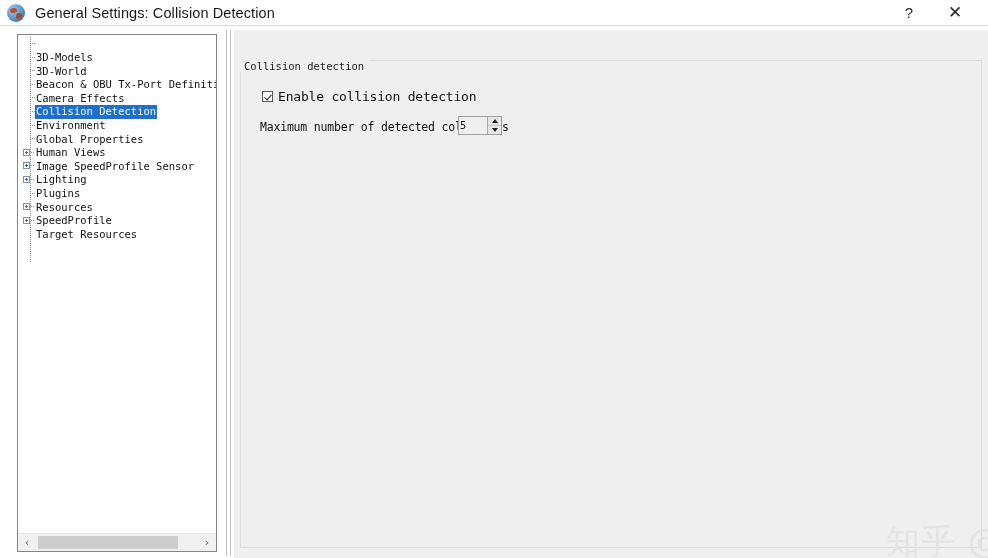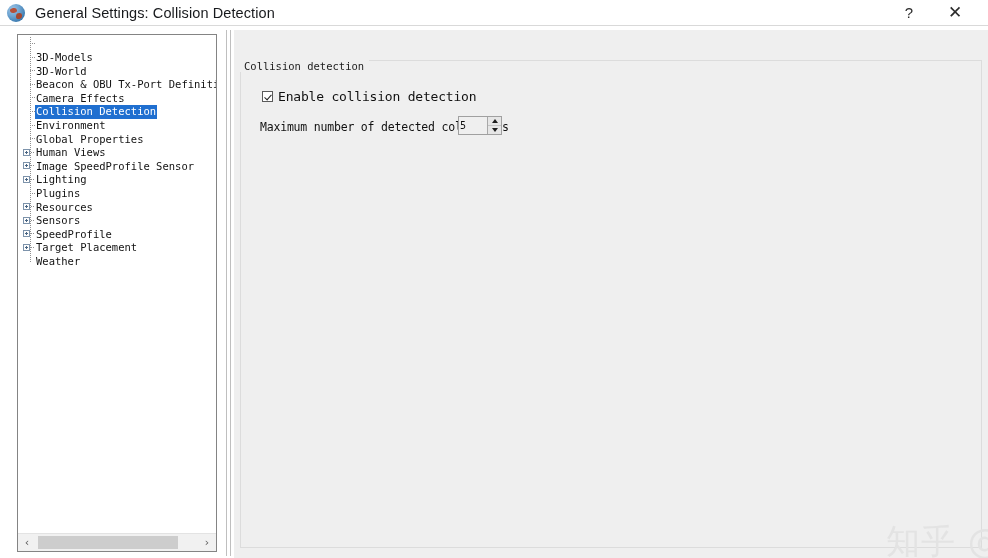--- a/index.html
+++ b/index.html
@@ -463,42 +463,28 @@
           </div>
           <div class="tree-row">
             <span class="knob"></span>
             <span class="tree-label">Resources</span>
           </div>
           <div class="tree-row">
             <span class="knob plus">
               <i class="bar-h"></i>
               <i class="bar-v"></i>
             </span>
-            <span class="tree-label">Sensors</span>
+            <span class="tree-label">SpeedProfile</span>
           </div>
           <div class="tree-row">
             <span class="knob plus">
               <i class="bar-h"></i>
               <i class="bar-v"></i>
             </span>
-            <span class="tree-label">SpeedProfile</span>
-          </div>
-          <div class="tree-row">
-            <span class="knob plus">
-              <i class="bar-h"></i>
-              <i class="bar-v"></i>
-            </span>
-            <span class="tree-label">Target Placement</span>
-          </div>
-          <div class="tree-row">
-            <span class="knob plus">
-              <i class="bar-h"></i>
-              <i class="bar-v"></i>
-            </span>
-            <span class="tree-label">Weather</span>
+            <span class="tree-label">Target Resources</span>
           </div>
         </div>
 
       <div class="hscroll">
         <div class="sb-arrow">‹</div>
         <div class="sb-track">
           <div class="sb-thumb"></div>
         </div>
         <div class="sb-arrow">›</div>
       </div>

